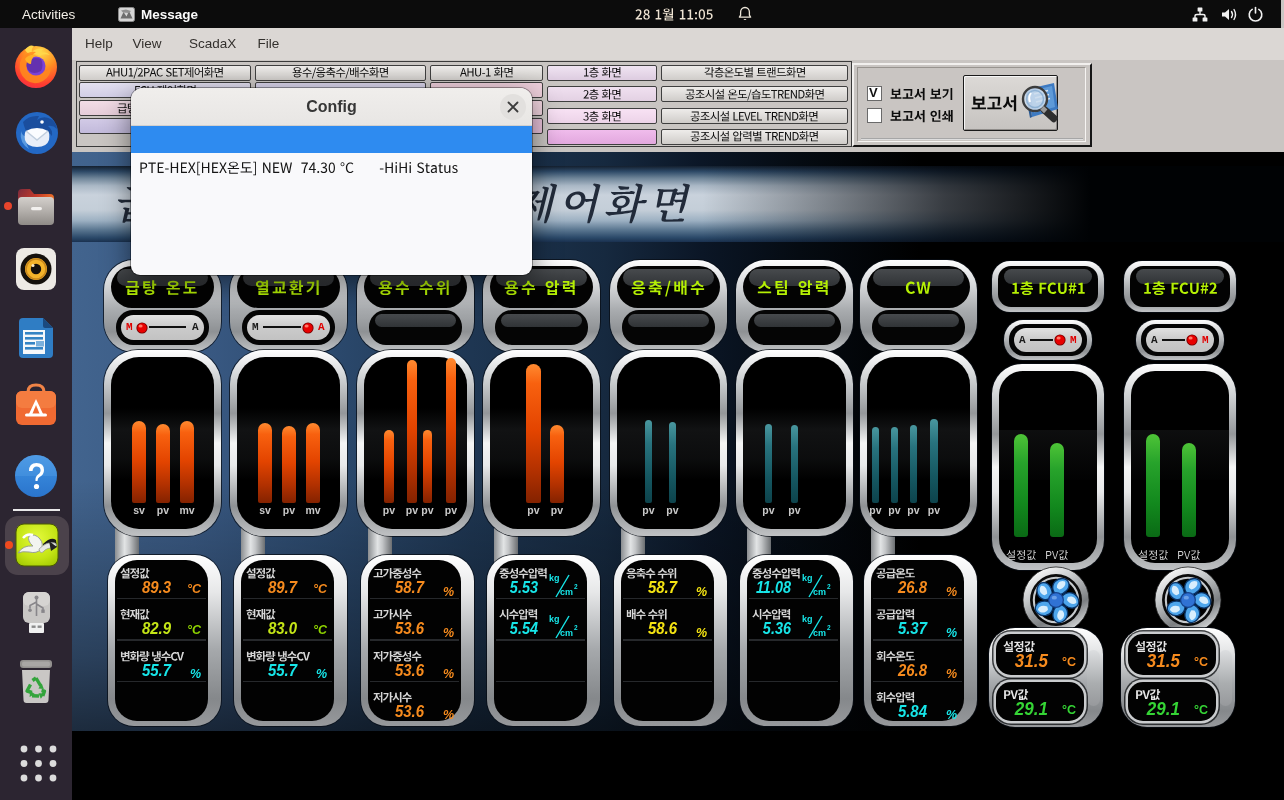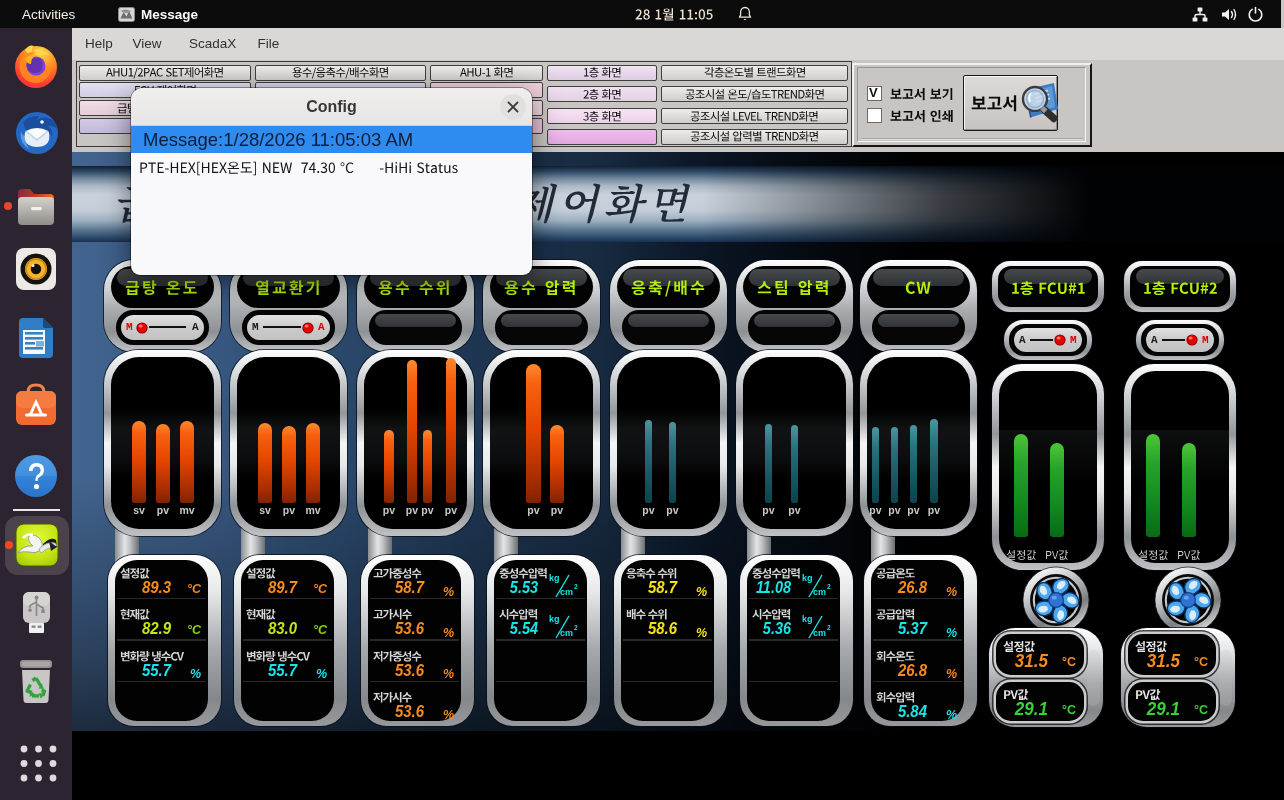--- a/index.html
+++ b/index.html
@@ -715,16 +715,15 @@
 <div class="t" style="left:1194px;top:703px;font-size:12.5px;font-weight:bold;color:#35d435">°C</div>
 <div class="abs" style="left:72px;top:731px;width:1212px;height:69px;background:#000"></div>
 <div class="abs" style="left:131px;top:88px;width:401px;height:187px;border-radius:12px 12px 9px 9px;background:#f9f9fb;box-shadow:0 8px 28px rgba(0,0,0,0.5),0 0 0 1px rgba(0,0,0,0.35)"></div>
 <div class="abs" style="left:131px;top:88px;width:401px;height:38px;border-radius:12px 12px 0 0;background:linear-gradient(180deg,#f0eeec,#e8e6e4);border-bottom:1px solid #d2d0ce"></div>
 <div class="t" style="left:131px;top:98px;width:401px;text-align:center;font-size:16px;font-weight:bold;color:#363636">Config</div>
 <svg class="abs" style="left:499px;top:93px" width="28" height="28" viewBox="0 0 28 28">
 <circle cx="14" cy="14" r="13" fill="#e2e0de"></circle>
 <path d="M9.5 9.5 L18.5 18.5 M18.5 9.5 L9.5 18.5" stroke="#3c3c3c" stroke-width="1.8" stroke-linecap="round"></path>
     </svg>
 <div class="abs" style="left:131px;top:126px;width:401px;height:27px;background:#2e8bf0"></div>
-<div class="t" style="left:143px;top:129px;font-size:18.5px;color:#0e1e38">Message:1/28/2026 11:05:03 AM</div>
 <svg style="position:absolute;left:139.0px;top:160.2px;overflow:visible" width="319.2" height="16.0" viewBox="0 -12.88 319.21 15.96">
       <path d="M1.4 0H2.7V-4.1H4.4C6.7 -4.1 8.2 -5.1 8.2 -7.3C8.2 -9.5 6.6 -10.3 4.3 -10.3H1.4ZM2.7 -5.1V-9.2H4.2C6 -9.2 6.9 -8.8 6.9 -7.3C6.9 -5.8 6 -5.1 4.2 -5.1ZM12.4 0H13.7V-9.2H16.8V-10.3H9.3V-9.2H12.4ZM18.7 0H24.7V-1.1H20V-4.8H23.8V-6H20V-9.2H24.6V-10.3H18.7ZM26.1 -3.4H29.7V-4.4H26.1ZM31.8 0H33.1V-4.8H37.8V0H39.1V-10.3H37.8V-6H33.1V-10.3H31.8ZM42 0H48V-1.1H43.2V-4.8H47.1V-6H43.2V-9.2H47.9V-10.3H42ZM49 0H50.4L51.9 -2.8C52.1 -3.3 52.4 -3.8 52.7 -4.4H52.8C53.1 -3.8 53.4 -3.3 53.6 -2.8L55.2 0H56.6L53.6 -5.2L56.4 -10.3H55L53.6 -7.6C53.4 -7.2 53.2 -6.7 52.9 -6.1H52.9C52.5 -6.7 52.3 -7.2 52.1 -7.6L50.7 -10.3H49.2L52 -5.3ZM58.3 2.4H61.1V1.7H59.2V-10.3H61.1V-11.1H58.3ZM63 0H64.2V-4.8H69V0H70.3V-10.3H69V-6H64.2V-10.3H63ZM73.1 0H79.2V-1.1H74.4V-4.8H78.3V-6H74.4V-9.2H79.1V-10.3H73.1ZM80.2 0H81.6L83.1 -2.8C83.3 -3.3 83.6 -3.8 83.9 -4.4H83.9C84.3 -3.8 84.6 -3.3 84.8 -2.8L86.4 0H87.8L84.8 -5.2L87.6 -10.3H86.2L84.8 -7.6C84.6 -7.2 84.4 -6.7 84.1 -6.1H84.1C83.7 -6.7 83.5 -7.2 83.2 -7.6L81.8 -10.3H80.4L83.2 -5.3ZM94.4 -10.3C96.4 -10.3 97.7 -9.7 97.7 -8.7C97.7 -7.7 96.4 -7.1 94.4 -7.1C92.4 -7.1 91.2 -7.7 91.2 -8.7C91.2 -9.7 92.4 -10.3 94.4 -10.3ZM94.4 -11.2C91.7 -11.2 90 -10.2 90 -8.7C90 -7.2 91.5 -6.3 93.8 -6.2V-4.8H88.7V-3.9H100.1V-4.8H95V-6.2C97.4 -6.3 98.9 -7.2 98.9 -8.7C98.9 -10.2 97.1 -11.2 94.4 -11.2ZM90.2 -2.9V0.8H98.9V-0.1H91.3V-2.9ZM103 -10.6V-4.7H106.7V-1.5H101.6V-0.5H113.1V-1.5H107.9V-4.7H111.7V-5.7H104.2V-9.6H111.6V-10.6ZM114.2 2.4H117V-11.1H114.2V-10.3H116.1V1.7H114.2ZM124.1 0H125.3V-5.4C125.3 -6.5 125.2 -7.6 125.2 -8.6H125.2L126.3 -6.5L130.1 0H131.4V-10.3H130.2V-4.9C130.2 -3.9 130.3 -2.7 130.4 -1.7H130.3L129.2 -3.8L125.4 -10.3H124.1ZM134.2 0H140.3V-1.1H135.5V-4.8H139.4V-6H135.5V-9.2H140.1V-10.3H134.2ZM143.6 0H145.1L146.7 -6.2C146.8 -7 147 -7.7 147.2 -8.5H147.2C147.4 -7.7 147.6 -7 147.7 -6.2L149.3 0H150.9L153 -10.3H151.7L150.6 -4.7C150.5 -3.6 150.3 -2.5 150.1 -1.3H150C149.7 -2.5 149.5 -3.6 149.3 -4.7L147.8 -10.3H146.7L145.2 -4.7C145 -3.6 144.7 -2.5 144.5 -1.3H144.5C144.2 -2.5 144 -3.6 143.8 -4.7L142.8 -10.3H141.4ZM164.5 0H165.9C166 -4 166.5 -6.4 168.9 -9.5V-10.3H162.4V-9.2H167.4C165.4 -6.4 164.7 -3.9 164.5 0ZM174.3 0H175.5V-2.8H176.9V-3.9H175.5V-10.3H174.1L169.8 -3.7V-2.8H174.3ZM174.3 -3.9H171.1L173.5 -7.4C173.8 -7.9 174 -8.4 174.3 -8.9H174.4C174.3 -8.3 174.3 -7.5 174.3 -7ZM179.2 0.2C179.7 0.2 180.2 -0.2 180.2 -0.8C180.2 -1.4 179.7 -1.8 179.2 -1.8C178.7 -1.8 178.3 -1.4 178.3 -0.8C178.3 -0.2 178.7 0.2 179.2 0.2ZM184.9 0.2C186.7 0.2 188.2 -0.9 188.2 -2.7C188.2 -4.2 187.2 -5.1 186 -5.3V-5.4C187.1 -5.8 187.8 -6.6 187.8 -7.9C187.8 -9.5 186.6 -10.4 184.8 -10.4C183.7 -10.4 182.7 -9.9 182 -9.2L182.7 -8.4C183.2 -9 184 -9.4 184.8 -9.4C185.9 -9.4 186.5 -8.8 186.5 -7.8C186.5 -6.7 185.8 -5.8 183.7 -5.8V-4.8C186.1 -4.8 186.9 -4 186.9 -2.8C186.9 -1.6 186 -0.9 184.8 -0.9C183.6 -0.9 182.9 -1.4 182.3 -2.1L181.6 -1.2C182.3 -0.5 183.3 0.2 184.9 0.2ZM192.8 0.2C194.8 0.2 196 -1.6 196 -5.2C196 -8.7 194.8 -10.4 192.8 -10.4C190.9 -10.4 189.7 -8.7 189.7 -5.2C189.7 -1.6 190.9 0.2 192.8 0.2ZM192.8 -0.9C191.7 -0.9 190.9 -2.2 190.9 -5.2C190.9 -8.2 191.7 -9.4 192.8 -9.4C194 -9.4 194.8 -8.2 194.8 -5.2C194.8 -2.2 194 -0.9 192.8 -0.9ZM203.5 -6.7C204.6 -6.7 205.5 -7.5 205.5 -8.7C205.5 -9.9 204.6 -10.7 203.5 -10.7C202.5 -10.7 201.6 -9.9 201.6 -8.7C201.6 -7.5 202.5 -6.7 203.5 -6.7ZM203.5 -7.4C202.8 -7.4 202.3 -8 202.3 -8.7C202.3 -9.5 202.8 -10 203.5 -10C204.2 -10 204.7 -9.5 204.7 -8.7C204.7 -8 204.2 -7.4 203.5 -7.4ZM211.4 0.2C212.7 0.2 213.7 -0.4 214.5 -1.3L213.8 -2.1C213.2 -1.4 212.4 -1 211.4 -1C209.5 -1 208.2 -2.6 208.2 -5.2C208.2 -7.7 209.6 -9.3 211.5 -9.3C212.4 -9.3 213 -8.9 213.6 -8.3L214.3 -9.2C213.7 -9.8 212.7 -10.4 211.5 -10.4C208.9 -10.4 206.9 -8.4 206.9 -5.1C206.9 -1.8 208.8 0.2 211.4 0.2ZM240.9 -3.4H244.5V-4.4H240.9ZM246.5 0H247.8V-4.8H252.6V0H253.9V-10.3H252.6V-6H247.8V-10.3H246.5ZM256.6 0H257.9V-7.6H256.6ZM257.2 -9.2C257.7 -9.2 258.1 -9.5 258.1 -10C258.1 -10.5 257.7 -10.8 257.2 -10.8C256.7 -10.8 256.4 -10.5 256.4 -10C256.4 -9.5 256.7 -9.2 257.2 -9.2ZM260.6 0H261.8V-4.8H266.6V0H267.9V-10.3H266.6V-6H261.8V-10.3H260.6ZM270.6 0H271.9V-7.6H270.6ZM271.3 -9.2C271.8 -9.2 272.1 -9.5 272.1 -10C272.1 -10.5 271.8 -10.8 271.3 -10.8C270.8 -10.8 270.4 -10.5 270.4 -10C270.4 -9.5 270.8 -9.2 271.3 -9.2ZM281.6 0.2C283.8 0.2 285.1 -1.1 285.1 -2.7C285.1 -4.3 284.2 -5 283 -5.5L281.6 -6.1C280.8 -6.4 279.8 -6.8 279.8 -7.8C279.8 -8.7 280.6 -9.3 281.8 -9.3C282.7 -9.3 283.5 -8.9 284.1 -8.4L284.8 -9.2C284.1 -9.9 283 -10.4 281.8 -10.4C279.9 -10.4 278.5 -9.3 278.5 -7.7C278.5 -6.2 279.7 -5.5 280.6 -5.1L282.1 -4.5C283.1 -4 283.8 -3.7 283.8 -2.6C283.8 -1.6 283 -1 281.7 -1C280.6 -1 279.6 -1.5 278.8 -2.2L278.1 -1.3C278.9 -0.4 280.2 0.2 281.6 0.2ZM289.4 0.2C289.9 0.2 290.4 0 290.8 -0.1L290.6 -1.1C290.3 -1 290 -0.9 289.7 -0.9C288.8 -0.9 288.5 -1.4 288.5 -2.3V-6.6H290.6V-7.6H288.5V-9.7H287.4L287.3 -7.6L286.1 -7.5V-6.6H287.2V-2.4C287.2 -0.8 287.8 0.2 289.4 0.2ZM294 0.2C295 0.2 295.8 -0.3 296.6 -0.9H296.6L296.7 0H297.8V-4.7C297.8 -6.6 297 -7.8 295.1 -7.8C293.9 -7.8 292.8 -7.3 292.2 -6.8L292.6 -5.9C293.2 -6.3 294 -6.7 294.9 -6.7C296.2 -6.7 296.5 -5.8 296.5 -4.8C293.3 -4.5 291.8 -3.6 291.8 -2C291.8 -0.6 292.8 0.2 294 0.2ZM294.4 -0.9C293.6 -0.9 293.1 -1.2 293.1 -2.1C293.1 -3 293.9 -3.7 296.5 -4V-1.8C295.7 -1.2 295.1 -0.9 294.4 -0.9ZM302.6 0.2C303 0.2 303.5 0 304 -0.1L303.7 -1.1C303.5 -1 303.1 -0.9 302.8 -0.9C302 -0.9 301.7 -1.4 301.7 -2.3V-6.6H303.7V-7.6H301.7V-9.7H300.6L300.5 -7.6L299.3 -7.5V-6.6H300.4V-2.4C300.4 -0.8 300.9 0.2 302.6 0.2ZM307.7 0.2C308.7 0.2 309.5 -0.4 310.2 -1.2H310.2L310.3 0H311.4V-7.6H310.1V-2.2C309.4 -1.3 308.8 -0.9 308.1 -0.9C307 -0.9 306.6 -1.5 306.6 -2.9V-7.6H305.3V-2.8C305.3 -0.8 306.1 0.2 307.7 0.2ZM315.9 0.2C317.7 0.2 318.7 -0.8 318.7 -2.1C318.7 -3.5 317.5 -4 316.4 -4.4C315.5 -4.7 314.7 -5 314.7 -5.7C314.7 -6.3 315.2 -6.8 316.2 -6.8C316.8 -6.8 317.4 -6.5 317.9 -6.1L318.5 -6.9C317.9 -7.4 317.1 -7.8 316.1 -7.8C314.5 -7.8 313.5 -6.8 313.5 -5.6C313.5 -4.3 314.7 -3.8 315.7 -3.4C316.6 -3.1 317.5 -2.8 317.5 -2C317.5 -1.3 317 -0.8 316 -0.8C315.1 -0.8 314.4 -1.2 313.7 -1.7L313.1 -0.9C313.8 -0.3 314.9 0.2 315.9 0.2Z" fill="#161616"></path>
     </svg>
 </div>
 </body></html>

